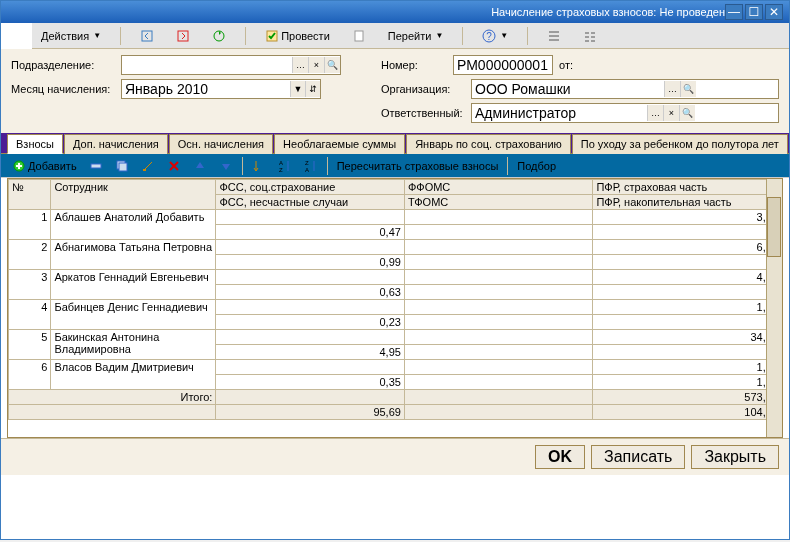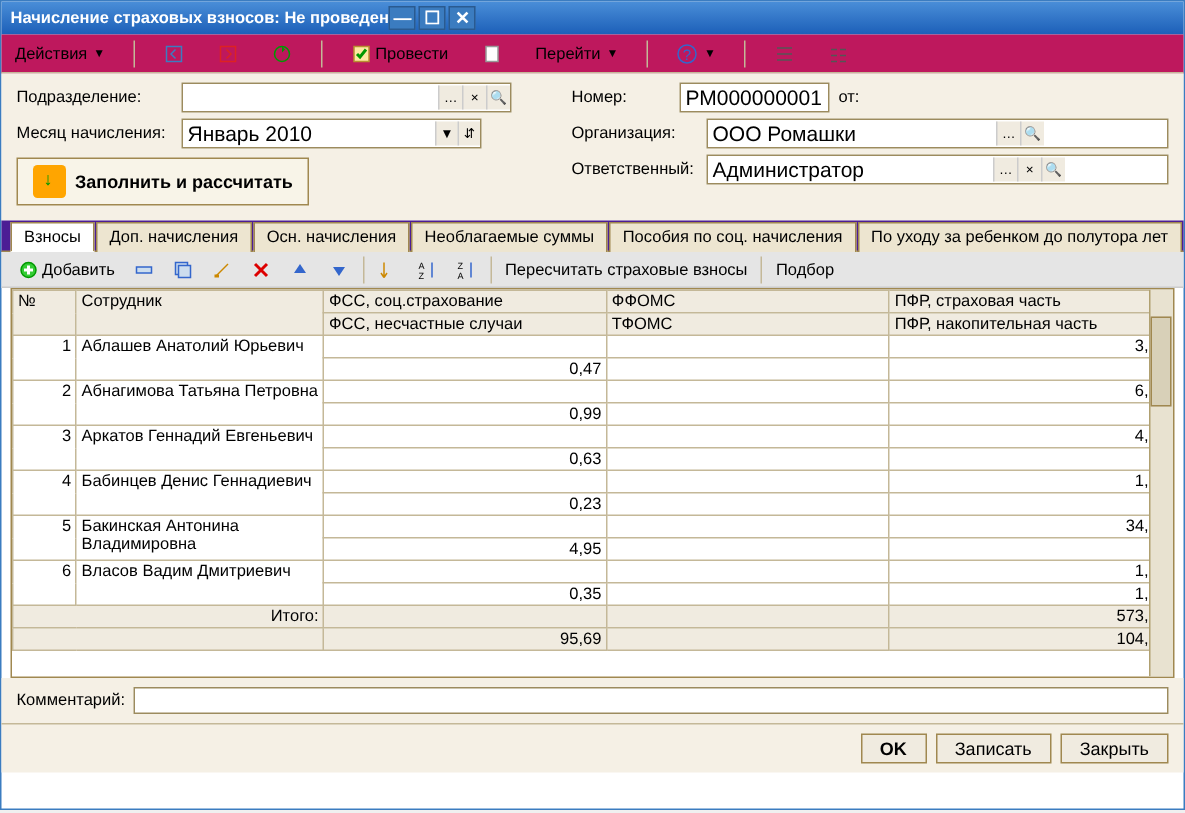--- a/index.html
+++ b/index.html
@@ -1,54 +1,54 @@
 <!DOCTYPE html>
 <html><head>
 <meta charset="utf-8">
 <style>
 * { box-sizing: border-box; margin: 0; padding: 0; }
 body { font-family: Tahoma, Arial, sans-serif; font-size: 11px; background: #f0f0f0; width: 790px; height: 542px; overflow: hidden; }
 .window { border: 1px solid #3b7cc0; background: #fff; height: 540px; }
-.titlebar { background: linear-gradient(#4a8ed8, #1c5fb8); color: #fff; padding: 3px 6px; display: flex; align-items: center; justify-content: flex-start; height: 22px; font-weight: bold; }
+.titlebar { background: linear-gradient(#4a8ed8, #1c5fb8); color: #fff; padding: 3px 6px; display: flex; align-items: center; justify-content: flex-end; height: 22px; }
 .titlebar-btns { display: flex; gap: 2px; }
 .titlebar-btn { width: 18px; height: 16px; background: #3b7cc0; border: 1px solid #2a5a90; color: #fff; display: flex; align-items: center; justify-content: center; font-size: 12px; cursor: pointer; }
-.toolbar { background: #be185d; border-bottom: 1px solid #c4b898; padding: 2px 4px; display: flex; align-items: center; gap: 12px; height: 26px; }
+.toolbar { background: #e5e5e5; border-bottom: 1px solid #c4b898; padding: 2px 4px; display: flex; align-items: center; gap: 12px; height: 26px; margin-left: 31px; }
 .tb-btn { height: 20px; padding: 0 4px; border: 1px solid transparent; background: transparent; display: inline-flex; align-items: center; gap: 2px; cursor: pointer; font-size: 11px; }
 .tb-sep { width: 1px; height: 18px; background: #c4b898; margin: 0 2px; }
 .form-area { padding: 6px 10px; background: #f5f0e5; }
 .form-row { display: flex; align-items: center; margin-bottom: 4px; }
 .label { width: 110px; font-size: 11px; }
 .input-group { display: flex; align-items: center; border: 1px solid #9c8b5e; background: #fff; }
 .input-group input { border: none; font-size: 14px; padding: 1px 3px; outline: none; background: transparent; }
 .input-btn { width: 16px; height: 16px; border: none; border-left: 1px solid #ccc; background: #f0ebe0; font-size: 9px; cursor: pointer; display: flex; align-items: center; justify-content: center; }
 .calc-btn { display: flex; align-items: center; gap: 6px; border: 1px solid #a08850; background: #f8f4e8; padding: 4px 10px; font-weight: bold; font-size: 12px; cursor: pointer; }
 .calc-icon { width: 22px; height: 22px; background: #ffa500; border-radius: 3px; position: relative; }
 .calc-icon::after { content: "↓"; position: absolute; color: #090; font-weight: bold; left: 7px; top: 2px; }
 .top-form { display: flex; gap: 20px; }
 .left-col { flex: 0 0 350px; }
 .right-col { flex: 1; }
 .tabs { display: flex; background: #4c1d95; padding-left: 6px; border-bottom: 1px solid #a08850; }
 .tab { padding: 3px 8px; border: 1px solid #a08850; border-bottom: none; margin-right: 1px; background: #ede5d0; font-size: 11px; cursor: pointer; position: relative; top: 1px; }
 .tab.active { background: #fff; border-bottom: 1px solid #fff; }
-.subtoolbar { background: #e5e5e5; padding: 2px 6px; display: flex; align-items: center; gap: 2px; border-bottom: 1px solid #ccc; height: 24px; }
+.subtoolbar { background: #0369a1; padding: 2px 6px; display: flex; align-items: center; gap: 2px; border-bottom: 1px solid #ccc; height: 24px; }
 .grid-wrap { background: #fff; border: 1px solid #a08850; margin: 0 6px; height: 260px; overflow: hidden; position: relative; }
 .grid { width: 100%; border-collapse: collapse; font-size: 11px; table-layout: fixed; }
 .grid th, .grid td { border: 1px solid #c4b898; padding: 1px 3px; text-align: left; vertical-align: top; }
 .grid th { background: #f0ebe0; font-weight: normal; }
 .grid .num { text-align: right; width: 36px; }
 .grid .val { text-align: right; }
 .col-n { width: 36px; }
 .col-emp { width: 140px; }
 .col-c { width: 160px; }
 .scroll-v { position: absolute; right: 0; top: 0; bottom: 0; width: 16px; background: #e8e2d0; border-left: 1px solid #b0a070; }
 .scroll-thumb { position: absolute; top: 18px; width: 14px; height: 60px; background: #d8d0b8; border: 1px solid #a08850; left: 0; }
 .comment-area { padding: 6px 10px; background: #f5f0e5; display: flex; align-items: center; gap: 6px; }
 .comment-area input { flex: 1; border: 1px solid #9c8b5e; font-size: 11px; padding: 1px 3px; height: 18px; }
 .btn-bar { background: #f5f0e5; padding: 6px 10px; display: flex; justify-content: flex-end; gap: 6px; border-top: 1px solid #c4b898; }
-.btn { border: 1px solid #a08850; background: #f0ebe0; padding: 2px 12px; font-size: 12px; cursor: pointer; }
+.btn { border: 1px solid #a08850; background: #f0ebe0; padding: 2px 12px; font-size: 16px; cursor: pointer; }
 .btn.primary { font-weight: bold; }
 .total-row td { background: #f0ebe0; font-weight: normal; }
 svg { display: block; }
 .dd { font-size: 8px; margin-left: 2px; }
 </style>
 </head>
 <body>
 
 <div class="window">
   <div class="titlebar">
@@ -136,62 +136,56 @@
           </div>
         </div>
         <div class="form-row">
           <span class="label">Месяц начисления:</span>
           <div class="input-group" style="width:200px">
             <input style="width: 168px;" value="Январь 2010">
             <button class="input-btn">▼</button>
             <button class="input-btn">⇵</button>
           </div>
         </div>
-        <div class="form-row" style="margin-top:6px">
-          <button class="calc-btn">
-            <span class="calc-icon"></span>
-            <span>Заполнить и рассчитать</span>
-          </button>
-        </div>
       </div>
       <div class="right-col">
         <div class="form-row">
           <span class="label" style="width:72px">Номер:</span>
           <div class="input-group">
               <input style="width: 98px;" value="РМ000000001">
             </div>
           <span style="margin:0 6px">от:</span>
         </div>
         <div class="form-row">
           <span class="label" style="width:90px">Организация:</span>
           <div class="input-group" style="flex:1">
               <input style="width: 192px;" value="ООО Ромашки">
               <button class="input-btn">…</button>
               <button class="input-btn">🔍</button>
             </div>
         </div>
         <div class="form-row">
           <span class="label" style="width:90px">Ответственный:</span>
           <div class="input-group" style="flex:1">
-              <input style="width: 190px;" value="Администратор">
+              <input style="width: 175px;" value="Администратор">
               <button class="input-btn">…</button>
               <button class="input-btn">×</button>
               <button class="input-btn">🔍</button>
             </div>
         </div>
       </div>
     </div>
   </div>
 
   <div class="tabs">
     <div class="tab active">Взносы</div>
     <div class="tab">Доп. начисления</div>
     <div class="tab">Осн. начисления</div>
     <div class="tab">Необлагаемые суммы</div>
-    <div class="tab">Пособия по соц. начисления</div>
+    <div class="tab">Январь по соц. страхованию</div>
     <div class="tab">По уходу за ребенком до полутора лет</div>
   </div>
 
   <div class="subtoolbar">
     <button class="tb-btn">
         <svg width="14" height="14">
           <circle cx="7" cy="7" r="5" fill="#3c3" stroke="#090"></circle>
           <path d="M7 4v6M4 7h6" stroke="#fff" stroke-width="2"></path>
         </svg>
         <span>Добавить</span>
@@ -266,21 +260,21 @@
         </tr>
         <tr>
           <th>ФСС, несчастные случаи</th>
           <th>ТФОМС</th>
           <th>ПФР, накопительная часть</th>
         </tr>
       </thead>
       <tbody id="grid-body">
           <tr>
             <td class="num" rowspan="2">1</td>
-            <td rowspan="2">Аблашев Анатолий Юрьевич</td>
+            <td rowspan="2">Аблашев Анатолий Добавить</td>
             <td class="val"></td>
             <td class="val"></td>
             <td class="val">3,29</td>
           </tr>
           <tr>
             <td class="val">0,47</td>
             <td class="val"></td>
             <td class="val"></td>
           </tr>
           <tr>
@@ -355,23 +349,19 @@
             <td class="val"></td>
             <td class="val">104,96</td>
           </tr>
         </tbody>
     </table>
     <div class="scroll-v">
         <div class="scroll-thumb"></div>
       </div>
   </div>
 
-  <div class="comment-area">
-    <span>Комментарий:</span>
-    <input style="">
-  </div>
 
   <div class="btn-bar">
     <button class="btn primary">OK</button>
     <button class="btn">Записать</button>
     <button class="btn">Закрыть</button>
   </div>
 </div>
 
 </body></html>

